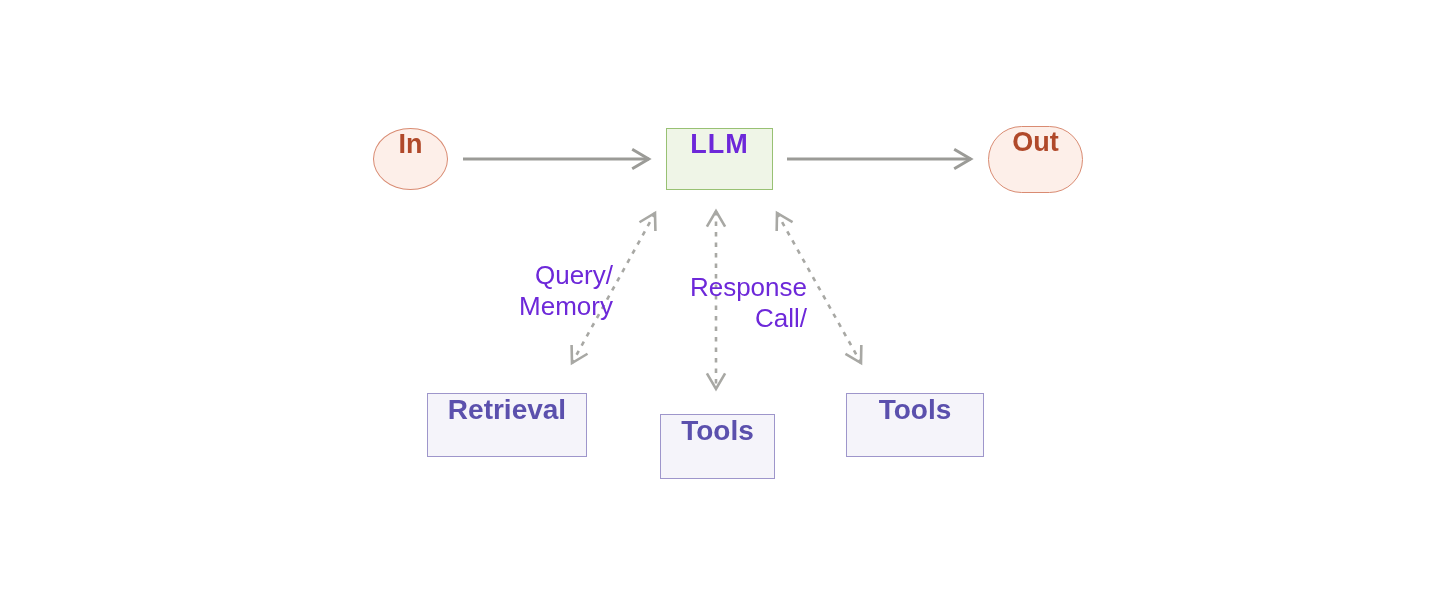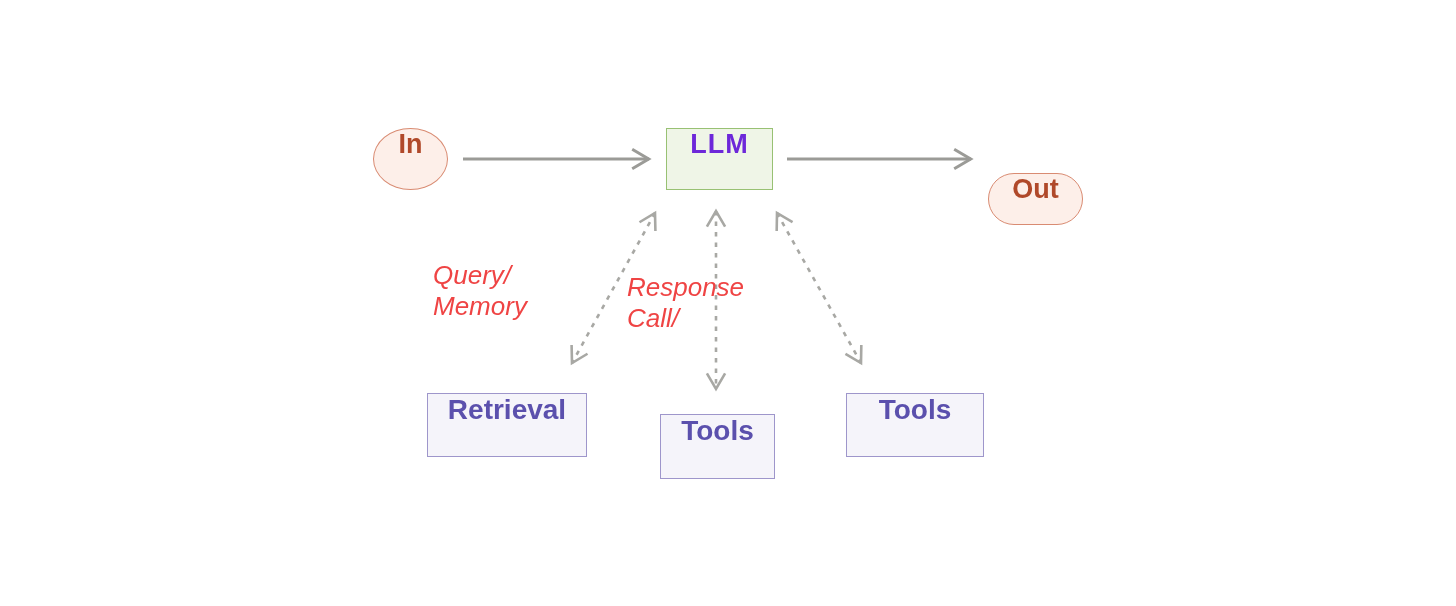--- a/index.html
+++ b/index.html
@@ -32,23 +32,22 @@
     background: #fdefe9;
     border: 1.5px solid #d98b72;
     color: #b0492a;
     font-size: 27px;
   }
   .node-in {
     left: 373px; top: 128px; width: 75px; height: 62px;
     border-radius: 50%;
   }
   .node-out {
-    left: 988px; top: 126px; width: 95px; height: 52px;
+    left: 988px; top: 126px; width: 95px; height: 67px;
     border-radius: 34px;
-    margin-top: 47px;
   }
   .node-llm {
     left: 666px; top: 128px; width: 107px; height: 62px;
     background: #eff5e7;
     border: 1.5px solid #98c173;
     color: #6d28d9;
     font-size: 27px;
     letter-spacing: 1px;
   }
   .node-module {
@@ -56,26 +55,25 @@
     border: 1.5px solid #9e96cb;
     color: #5b50ad;
     font-size: 28px;
   }
   .node-retrieval { left: 427px; top: 393px; width: 160px; height: 64px; }
   .node-tools     { left: 660px; top: 414px; width: 115px; height: 65px; }
   .node-memory    { left: 846px; top: 393px; width: 138px; height: 64px; }
   .edge-label {
     position: absolute;
     width: 180px;
-    text-align: left;
-    color: #ef4444;
+    text-align: right;
+    color: #6d28d9;
     font-size: 26px;
     line-height: 31px;
     font-weight: 500;
-    font-style: italic;
   }
   .edge-label-query   { left: 433px; top: 260px; }
   .edge-label-call    { left: 627px; top: 272px; }
   .edge-label-read    { left: 810px; top: 260px; }
 </style>
 </head>
 <body>
 
 <div class="canvas">
 

